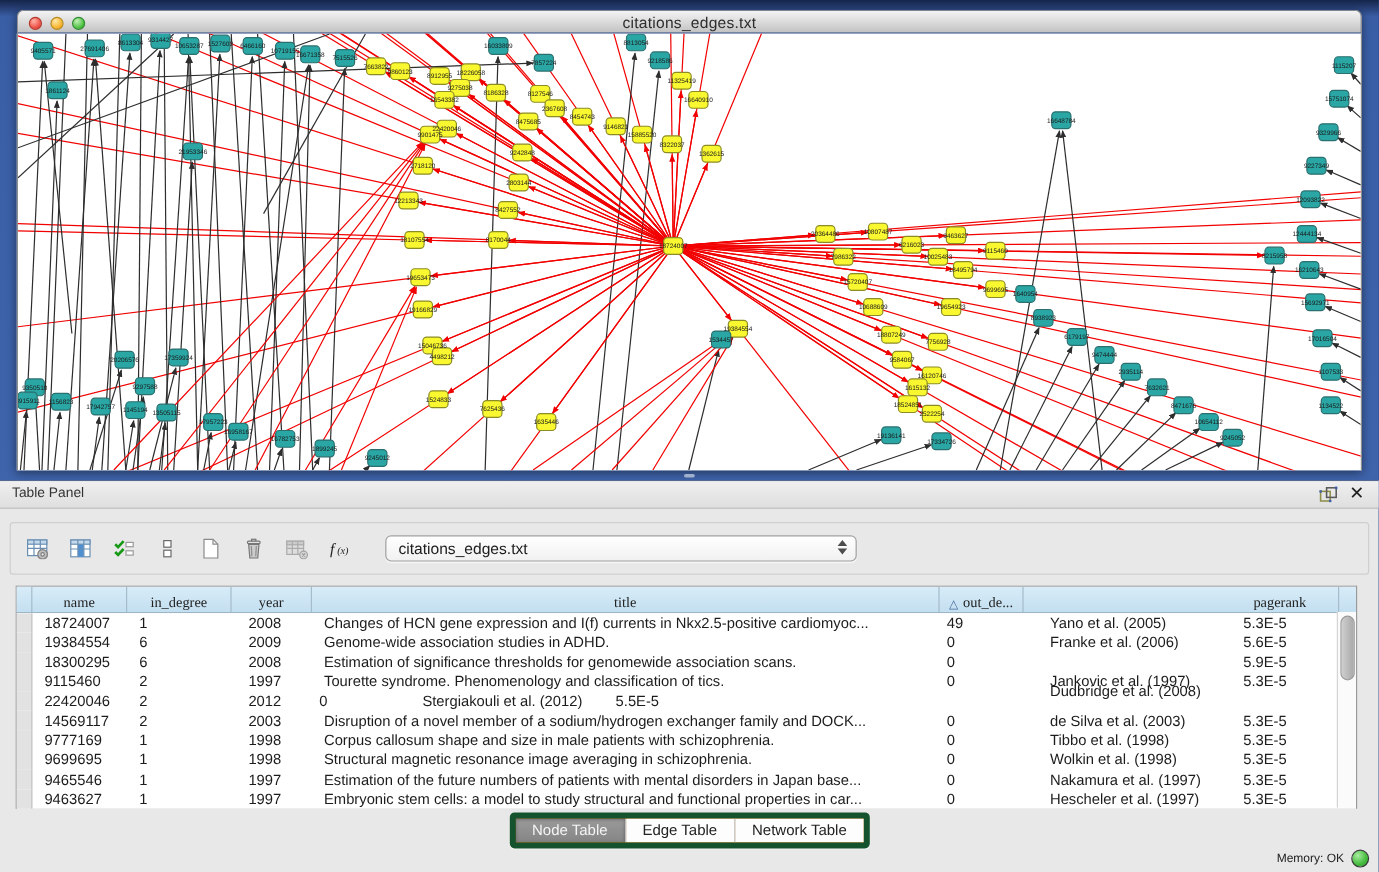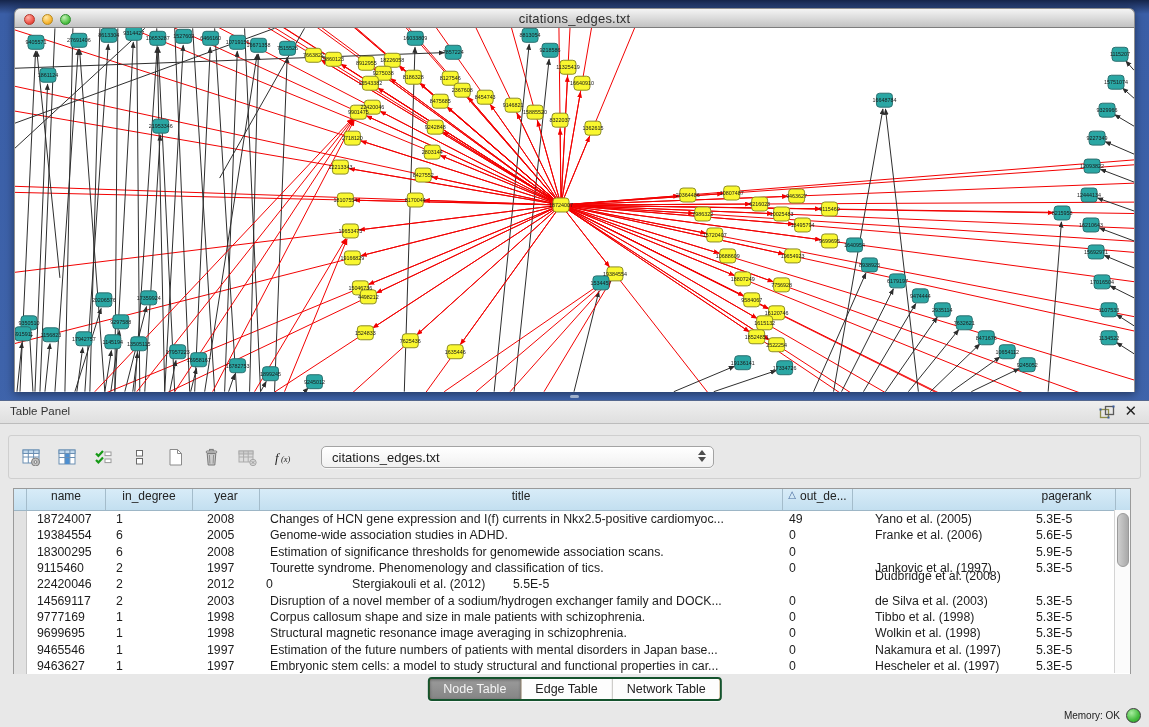--- a/index.html
+++ b/index.html
@@ -38,34 +38,34 @@
     font-size:13px;color:#1d1d1d;padding-left:10px;box-sizing:border-box;cursor:pointer;
     box-shadow:0 1px 1px rgba(255,255,255,.7), inset 0 1px 0 #fff;}
   #tp-combo .arrows{position:absolute;right:7px;top:3px;display:flex;flex-direction:column;gap:2px;}
   #tp-combo .arrows i{display:block;width:0;height:0;border-left:4px solid transparent;border-right:4px solid transparent;}
   #tp-combo .arrows .up{border-bottom:5px solid #4d4d4d;}
   #tp-combo .arrows .dn{border-top:5px solid #4d4d4d;}
   
   #tp-table{position:absolute;left:13px;top:87px;width:1118px;height:186px;background:#fff;
     border:1px solid #9a9a9a;box-sizing:border-box;}
   #tp-head{display:flex;height:21px;background:linear-gradient(180deg,#d8ecf8,#c3dff0);border-bottom:1px solid #9db6c6;}
-  .hcell{box-sizing:border-box;border-right:1px solid #a4bccb;display:flex;align-items:flex-start;justify-content:center;
-    font-size:12px;color:#222;white-space:nowrap;overflow:hidden;}
+  .hcell{box-sizing:border-box;border-right:1px solid #a4bccb;display:flex;align-items:flex-end;justify-content:center;
+    font-size:12px;color:#222;white-space:nowrap;overflow:hidden;font-family:Liberation Serif, serif;}
   .hcell .tri{color:#4a6da0;font-size:10px;margin-right:4px;}
   #tp-body{position:relative;height:163px;overflow:hidden;background:#fff;}
   .trow{display:flex;height:16.3px;align-items:center;}
   .tcell{box-sizing:border-box;font-size:12.3px;color:#1c1c1c;white-space:nowrap;overflow:hidden;}
   #tp-scroll{position:absolute;right:0;top:21px;bottom:0;width:15px;background:#fbfbfb;border-left:1px solid #d4d4d4;}
   #tp-thumb{position:absolute;left:2px;top:3px;width:10px;height:52px;border-radius:6px;
     background:linear-gradient(90deg,#cfcfcf,#a9a9a9);border:1px solid #9a9a9a;}
   .gutter-h{background:linear-gradient(180deg,#d8ecf8,#c3dff0);}
   .gutter-b{background:#e2e2e2;border-right:1px solid #c4c4c4;}
   
   #tp-tabs{position:absolute;left:50%;transform:translateX(-50%);top:276px;display:flex;height:20px;
-    border:2px solid #14532d;border-radius:4px;overflow:hidden;background:#a16207;box-shadow:0 1px 0 rgba(255,255,255,.6);}
+    border:5px solid #14532d;border-radius:4px;overflow:hidden;background:#a16207;box-shadow:0 1px 0 rgba(255,255,255,.6);}
   .tab{display:flex;align-items:center;padding:0 14px;font-size:12.5px;color:#222;background:#fdfdfd;cursor:pointer;
     border-right:1px solid #bdbdbd;}
   .tab:last-child{border-right:none;}
   .tab.sel{background:linear-gradient(180deg,#9b9b9b,#858585);color:#f4f4f4;box-shadow:inset 0 1px 3px rgba(0,0,0,.35);}
   
   #tp-status{position:absolute;right:8px;bottom:5px;display:flex;align-items:center;gap:6px;}
   #mem-label{font-size:10px;color:#222;}
   #mem-dot{width:13px;height:13px;border-radius:50%;border:1px solid #3c3c3c;
     background:radial-gradient(circle at 35% 30%,#a8eda0,#43bb3c 60%,#2f9a2f);}
 </style>
@@ -633,21 +633,21 @@
             <div class="tcell" style="width: 67px; padding-left: 14px;">2008</div>
             <div class="tcell" style="width: 523px; padding-left: 10px;">Changes of HCN gene expression and I(f) currents in Nkx2.5-positive cardiomyoc...</div>
             <div class="tcell" style="width: 70px; padding-left: 6px;">49</div>
             <div class="tcell" style="width: 165px; padding-left: 22px;">Yano et al. (2005)</div>
             <div class="tcell" style="width: 98px; padding-left: 18px;">5.3E-5</div>
           </div>
           <div class="trow">
             <div class="tcell gutter-b" style="width: 13px; height: 100%;"></div>
             <div class="tcell" style="width: 79px; padding-left: 10px;">19384554</div>
             <div class="tcell" style="width: 87px; padding-left: 10px;">6</div>
-            <div class="tcell" style="width: 67px; padding-left: 14px;">2005</div>
+            <div class="tcell" style="width: 67px; padding-left: 14px;">2009</div>
             <div class="tcell" style="width: 523px; padding-left: 10px;">Genome-wide association studies in ADHD.</div>
             <div class="tcell" style="width: 70px; padding-left: 6px;">0</div>
             <div class="tcell" style="width: 165px; padding-left: 22px;">Franke et al. (2006)</div>
             <div class="tcell" style="width: 98px; padding-left: 18px;">5.6E-5</div>
           </div>
           <div class="trow">
             <div class="tcell gutter-b" style="width: 13px; height: 100%;"></div>
             <div class="tcell" style="width: 79px; padding-left: 10px;">18300295</div>
             <div class="tcell" style="width: 87px; padding-left: 10px;">6</div>
             <div class="tcell" style="width: 67px; padding-left: 14px;">2008</div>

